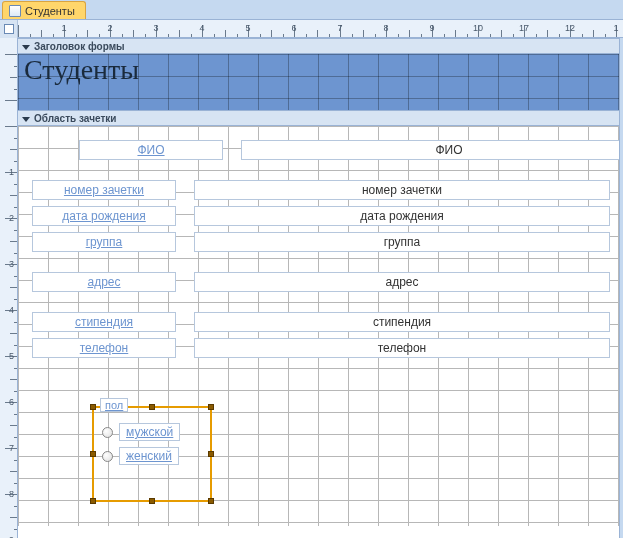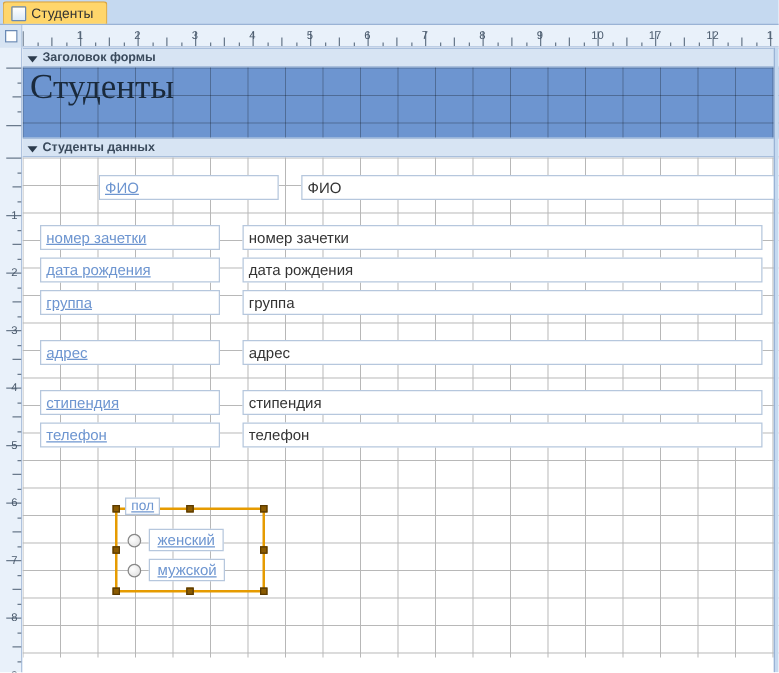--- a/index.html
+++ b/index.html
@@ -114,20 +114,21 @@
     font-size: 9px;
     color: #4a5a6c;
     transform: translateY(-50%);
   }
 
   .surface {
     flex: 1;
     position: relative;
     overflow: hidden;
     background: #fff;
+    text-align: center;
   }
 
   
   .section-bar {
     background: #d7e4f3;
     border-top: 1px solid #9ab3d5;
     border-bottom: 1px solid #9ab3d5;
     height: 16px;
     display: flex;
     align-items: center;
@@ -209,21 +210,21 @@
     white-space: nowrap;
     overflow: hidden;
   }
 
   
   .option-group {
     position: absolute;
     left: 74px;
     top: 280px;
     width: 120px;
-    height: 68px;
+    height: 96px;
     border: 2px solid #e69b00;
     background: rgba(255,255,255,0);
   }
   .option-group .legend {
     position: absolute;
     left: 6px; top: -10px;
     background: #fff;
     border: 1px solid #b6c7dd;
     padding: 0 4px;
     font-size: 11px;
@@ -421,35 +422,35 @@
       <span class="collapse-icon"></span>
       <span>Заголовок формы</span>
     </div>
 
     <div class="grid-blue" style="height:56px;">
       <div class="form-title">Студенты</div>
     </div>
 
     <div class="section-bar">
       <span class="collapse-icon"></span>
-      <span>Студенты данных</span>
+      <span>Область зачетки</span>
     </div>
 
     <div class="grid-white detail" id="detail-area">
 
       <div class="option-group">
         <div class="legend">пол</div>
         <div class="option-inner">
           <div class="option-row">
             <span class="radio-icon"></span>
-            <span class="option-label">женский</span>
+            <span class="option-label">мужской</span>
           </div>
           <div class="option-row">
             <span class="radio-icon"></span>
-            <span class="option-label">мужской</span>
+            <span class="option-label">женский</span>
           </div>
         </div>
 
         <div class="handle htl"></div>
         <div class="handle htr"></div>
         <div class="handle hbl"></div>
         <div class="handle hbr"></div>
         <div class="handle htc"></div>
         <div class="handle hbc"></div>
         <div class="handle hlc"></div>

